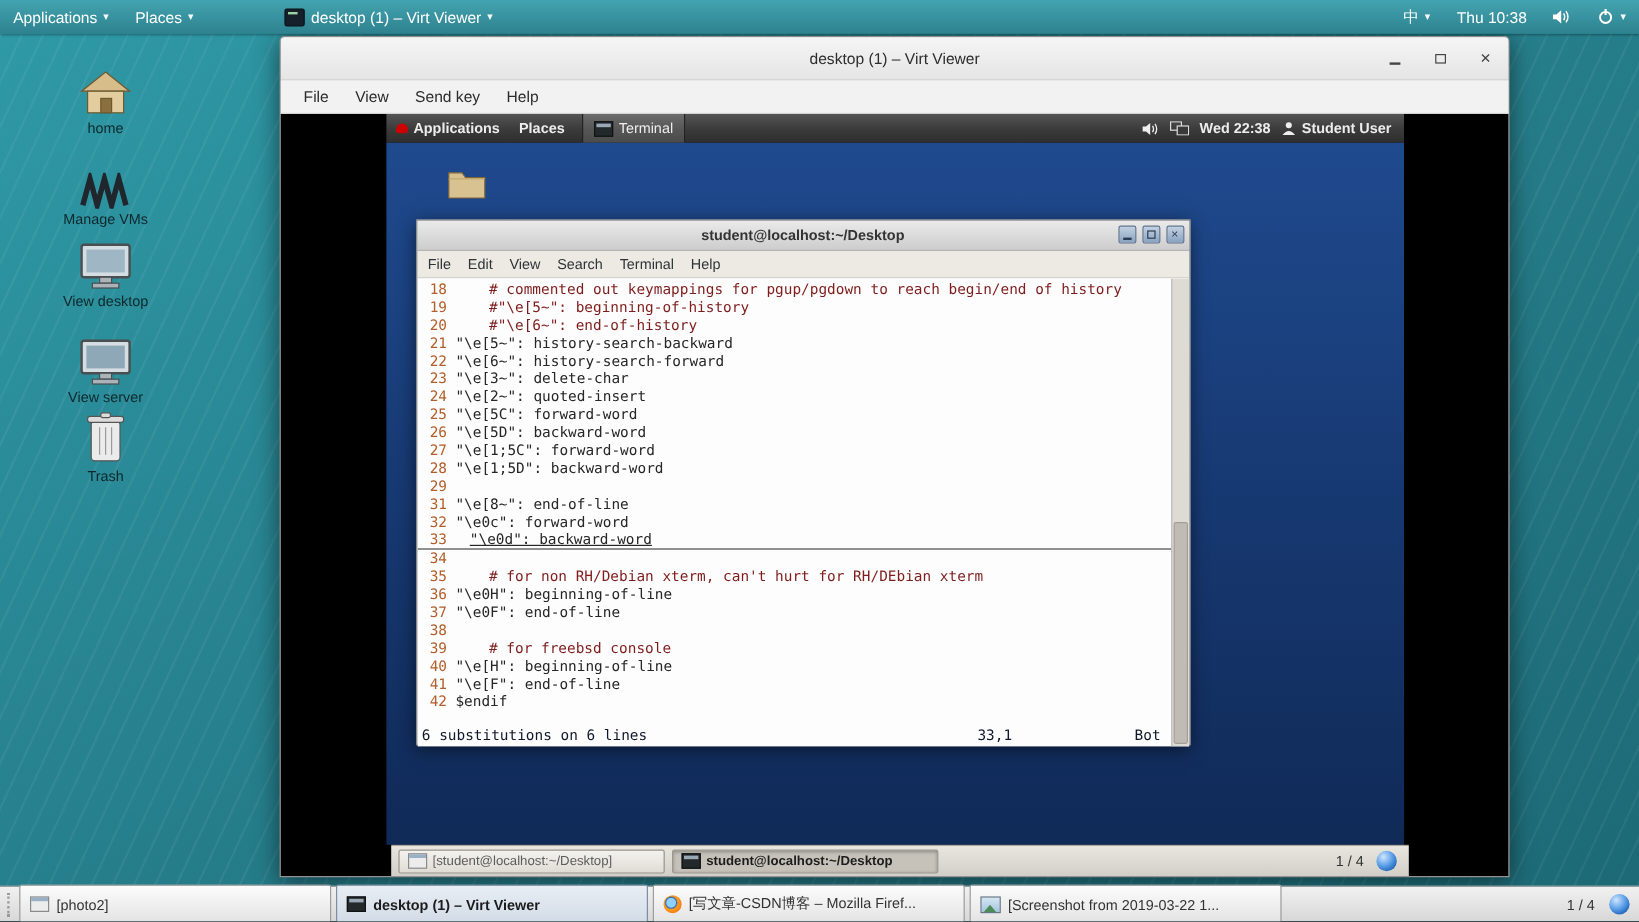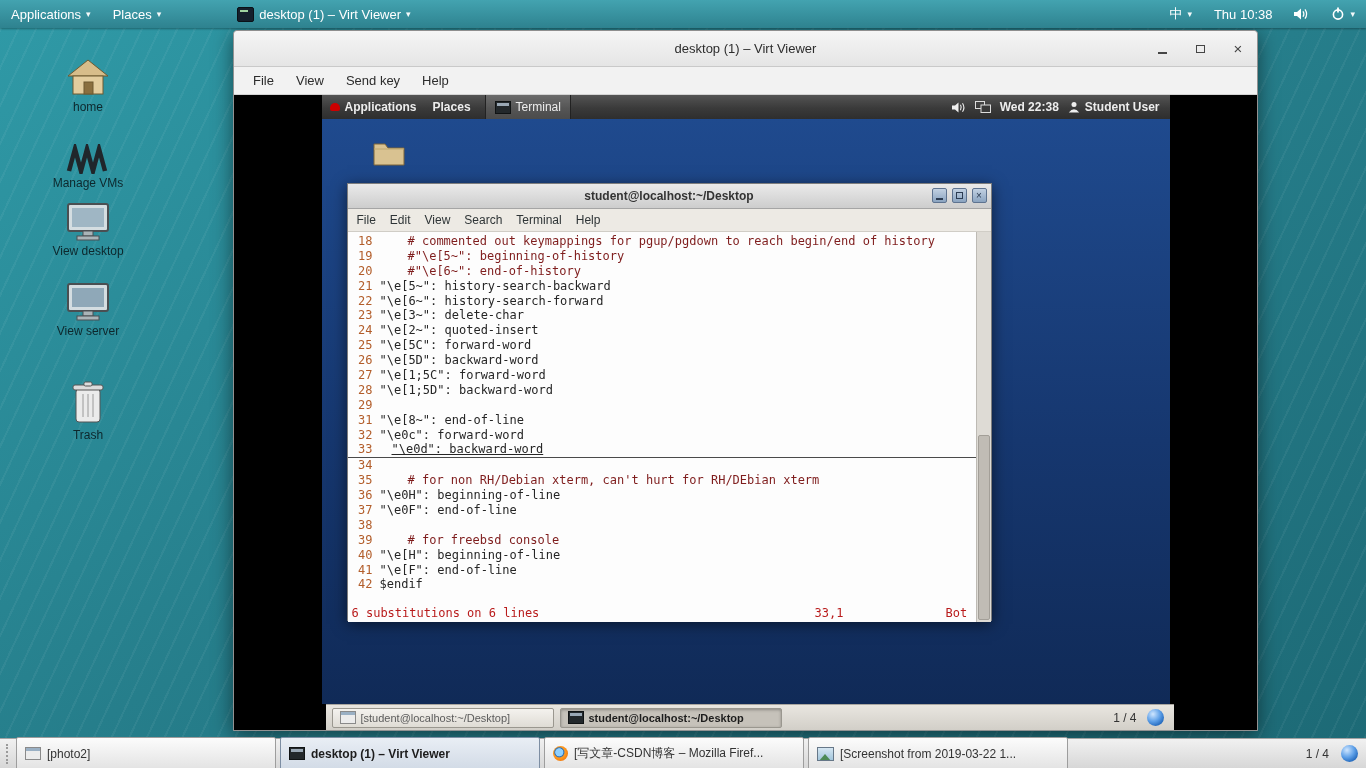--- a/index.html
+++ b/index.html
@@ -79,21 +79,21 @@
   .tmenu span{padding:0 2px;cursor:default;}
   .tcontent{position:relative;height:390px;background:#fdfdfd;overflow:hidden;
     font-family:"DejaVu Sans Mono",monospace;font-size:12px;}
   .tlines{position:absolute;left:0;top:2px;right:14px;}
   .tl{display:flex;height:14.9px;line-height:14.9px;white-space:pre;}
   .tl .ln{width:25px;flex:none;text-align:right;margin-right:7px;color:#b25d2a;}
   .tl .lt.cmt{color:#7f1d1d;margin-left:28px;}
   .tl .lt.txt{color:#262626;}
   .tl.cursorline{border-bottom:1px solid #4a4a4a;gap:12px;}
   .tl .lt.ul{text-decoration:underline;}
-  .tstatus{position:absolute;left:0;bottom:1px;right:14px;height:15px;line-height:15px;color:#b91c1c;}
+  .tstatus{position:absolute;left:0;bottom:1px;right:14px;height:15px;line-height:15px;color:#0f172a;}
   .tstatus .s-left{position:absolute;left:4px;}
   .tstatus .s-ruler{position:absolute;left:467px;}
   .tstatus .s-pos{position:absolute;left:598px;}
   .tscroll{position:absolute;right:0;top:0;width:14px;height:100%;background:#dedbd5;border-left:1px solid #bdbab4;}
   .tthumb{position:absolute;left:1px;right:1px;top:52%;bottom:2px;background:#c0bcb5;border:1px solid #a39f98;border-radius:2px;}
 
   
   .gpanel{position:absolute;left:4px;top:609px;width:100%;height:26px;box-sizing:border-box;
     background:linear-gradient(#e9e6e0,#d2cfc8);border-top:1px solid #a9a6a0;
     display:flex;align-items:center;font-size:11px;color:#444;}
@@ -215,21 +215,21 @@
           <svg width="46" height="40" viewBox="0 0 46 40">
         <rect x="3" y="2" width="40" height="27" rx="2" fill="#d4dde1" stroke="#4a4f52" stroke-width="2"></rect>
         <rect x="7" y="6" width="32" height="19" fill="#8fa8b8"></rect>
         <rect x="18" y="29" width="10" height="5" fill="#aab4b8" stroke="#4a4f52"></rect>
         <rect x="12" y="34" width="22" height="4" fill="#aab4b8" stroke="#4a4f52"></rect>
       </svg>
         </div>
       <div class="dlabel">View server</div>
     </div>
 
-    <div class="dicon" style="top:352px;">
+    <div class="dicon" style="top:314px;">
       <div class="ico">
           <svg width="38" height="46" viewBox="0 0 38 46">
         <rect x="7" y="9" width="24" height="33" rx="3" fill="#ebebeb" stroke="#555"></rect>
         <rect x="4" y="5" width="30" height="5" rx="2" fill="#dcdcdc" stroke="#555"></rect>
         <rect x="15" y="2" width="8" height="4" rx="1.5" fill="#dcdcdc" stroke="#555"></rect>
         <line x1="14" y1="14" x2="14" y2="37" stroke="#9a9a9a"></line>
         <line x1="19" y1="14" x2="19" y2="37" stroke="#9a9a9a"></line>
         <line x1="24" y1="14" x2="24" y2="37" stroke="#9a9a9a"></line>
       </svg>
         </div>

